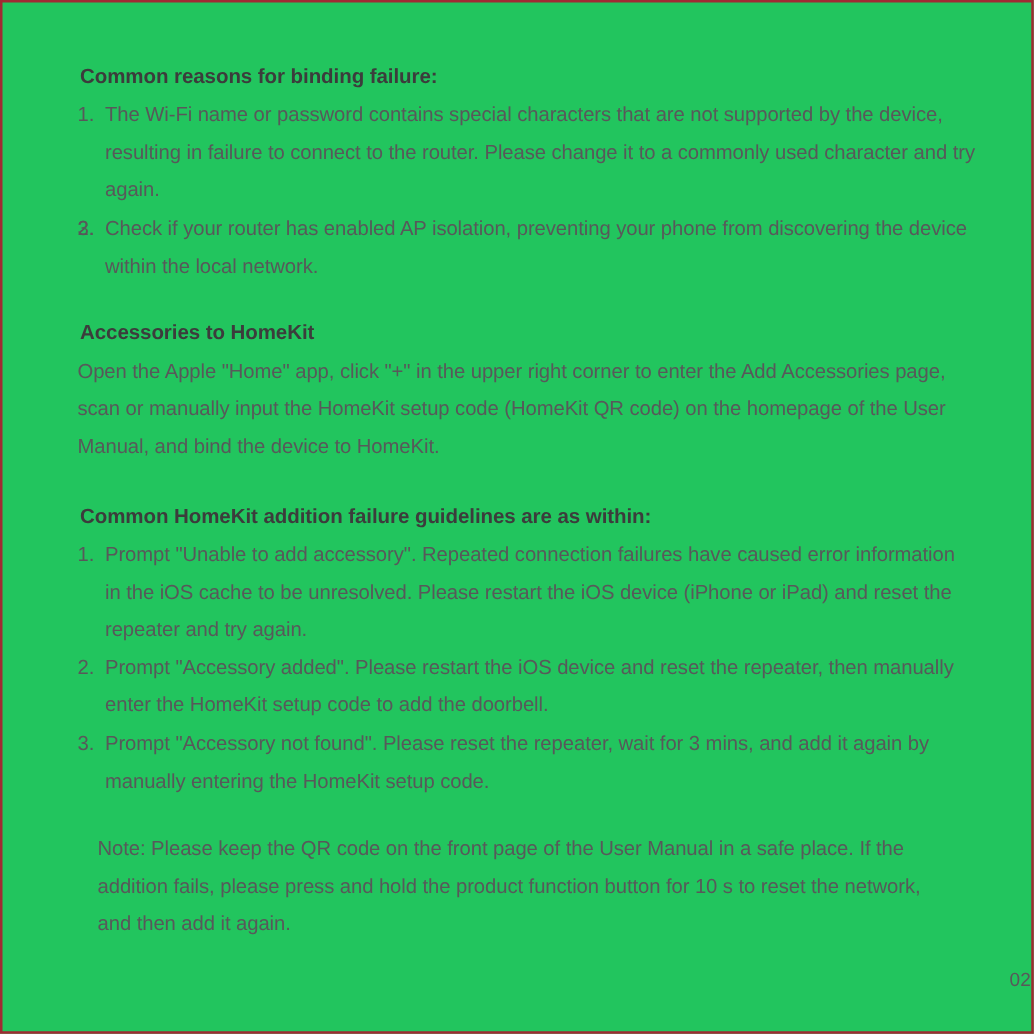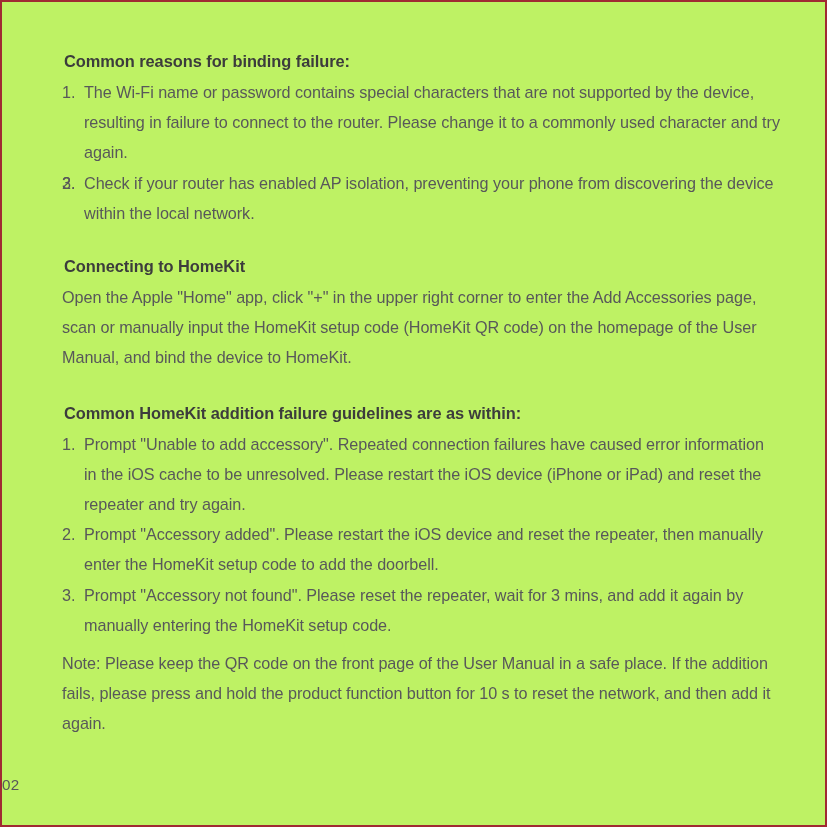--- a/index.html
+++ b/index.html
@@ -12,21 +12,21 @@
     height: 827px;
     overflow: hidden;
     font-family: "Liberation Sans", "DejaVu Sans", sans-serif;
   }
 
   .page {
     position: relative;
     box-sizing: border-box;
     width: 827px;
     height: 827px;
-    background: #bef264;
+    background: #22c55e;
     border: 2px solid #a02a33;
     padding: 0;
   }
 
   .page-body {
     box-sizing: border-box;
     position: absolute;
     left: 60px;
     top: 44px;
     width: 718px;
@@ -78,29 +78,29 @@
 
   .gap-sm { height: 8px; }
   .gap-md { height: 23px; }
   .gap-lg { height: 25px; }
 
   .note {
     font-size: 16.2px;
     color: #58585a;
     line-height: 30.2px;
     letter-spacing: -0.05px;
-    margin: 0;
+    margin: 16px;
   }
 
   .page-number {
     position: absolute;
     left: 0;
     right: 0;
     top: 773px;
-    text-align: left;
+    text-align: right;
     font-size: 15.2px;
     color: #58585a;
     line-height: 20px;
     letter-spacing: 0.3px;
   }
 </style>
 </head>
 <body>
 
 <div class="page">
@@ -120,21 +120,21 @@
         <li>
           <span class="marker">3.</span>
           <span>Check if your router has enabled AP isolation, preventing your phone from discovering the device within the local network.</span>
         </li>
       </ul>
     </div>
 
     <div class="gap-md"></div>
 
     <div class="block">
-      <div class="heading">Connecting to HomeKit</div>
+      <div class="heading">Accessories to HomeKit</div>
       <p class="para">Open the Apple "Home" app, click "+" in the upper right corner to enter the Add Accessories page, scan or manually input the HomeKit setup code (HomeKit QR code) on the homepage of the User Manual, and bind the device to HomeKit.</p>
     </div>
 
     <div class="gap-lg"></div>
 
     <div class="block">
       <div class="heading">Common HomeKit addition failure guidelines are as within:</div>
       <ul class="olist">
         <li>
           <span class="marker">1.</span>

